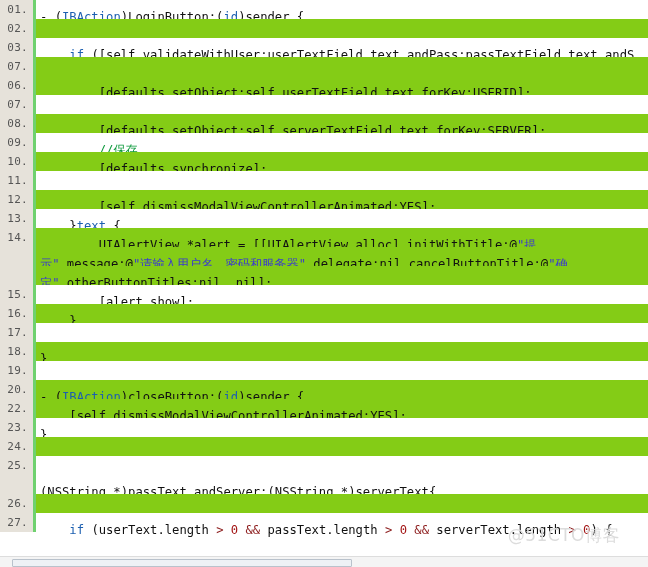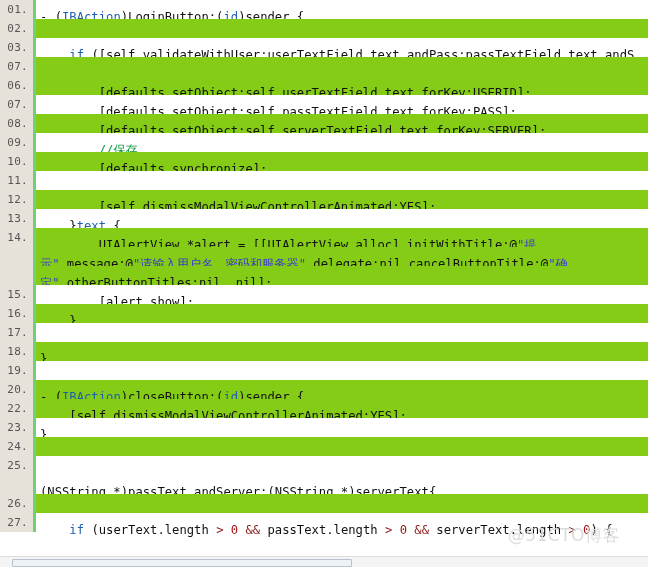--- a/index.html
+++ b/index.html
@@ -136,21 +136,21 @@
 <body>
 
 <div id="viewer">
 
   <div id="code-area">
       <div class="code-row"><div class="gutter">01.</div><div class="sep"></div><div class="linetext"><span class="t-plain">- (</span><span class="t-type">IBAction</span><span class="t-plain">)LoginButton:(</span><span class="t-type">id</span><span class="t-plain">)sender {</span></div></div>
       <div class="code-row alt"><div class="gutter">02.</div><div class="sep"></div><div class="linetext"></div></div>
       <div class="code-row"><div class="gutter">03.</div><div class="sep"></div><div class="linetext"><span class="t-plain">    </span><span class="t-kw">if</span><span class="t-plain"> ([self validateWithUser:userTextField.text andPass:passTextField.text andS</span></div></div>
       <div class="code-row alt"><div class="gutter">07.</div><div class="sep"></div><div class="linetext"></div></div>
       <div class="code-row alt"><div class="gutter">06.</div><div class="sep"></div><div class="linetext"><span class="t-plain">        [defaults setObject:self.userTextField.text forKey:USERID];</span></div></div>
-      <div class="code-row"><div class="gutter">07.</div><div class="sep"></div><div class="linetext"><span class="t-plain">        [defaults setObject:self.passTextField.text forKey:PASS];</span></div></div>
+      <div class="code-row"><div class="gutter">07.</div><div class="sep"></div></div>
       <div class="code-row alt"><div class="gutter">08.</div><div class="sep"></div><div class="linetext"><span class="t-plain">        [defaults setObject:self.serverTextField.text forKey:SERVER];</span></div></div>
       <div class="code-row"><div class="gutter">09.</div><div class="sep"></div><div class="linetext"><span class="t-plain">        </span><span class="t-comment">//保存</span></div></div>
       <div class="code-row alt"><div class="gutter">10.</div><div class="sep"></div><div class="linetext"><span class="t-plain">        [defaults synchronize];</span></div></div>
       <div class="code-row"><div class="gutter">11.</div><div class="sep"></div><div class="linetext"></div></div>
       <div class="code-row alt"><div class="gutter">12.</div><div class="sep"></div><div class="linetext"><span class="t-plain">        [self dismissModalViewControllerAnimated:YES];</span></div></div>
       <div class="code-row"><div class="gutter">13.</div><div class="sep"></div><div class="linetext"><span class="t-plain">    }</span><span class="t-kw">text</span><span class="t-plain"> {</span></div></div>
       <div class="code-row alt"><div class="gutter">14.</div><div class="sep"></div><div class="linetext"><span class="t-plain">        UIAlertView *alert = [[UIAlertView alloc] initWithTitle:@</span><span class="t-string">"提</span></div></div>
       <div class="code-row alt wrap"><div class="gutter blank"></div><div class="sep"></div><div class="linetext"><span class="t-string">示"</span><span class="t-plain"> message:@</span><span class="t-string">"请输入用户名，密码和服务器"</span><span class="t-plain"> delegate:nil cancelButtonTitle:@</span><span class="t-string">"确</span></div></div>
       <div class="code-row alt wrap"><div class="gutter blank"></div><div class="sep"></div><div class="linetext"><span class="t-string">定"</span><span class="t-plain"> otherButtonTitles:nil, nil];</span></div></div>
       <div class="code-row"><div class="gutter">15.</div><div class="sep"></div><div class="linetext"><span class="t-plain">        [alert show];</span></div></div>

